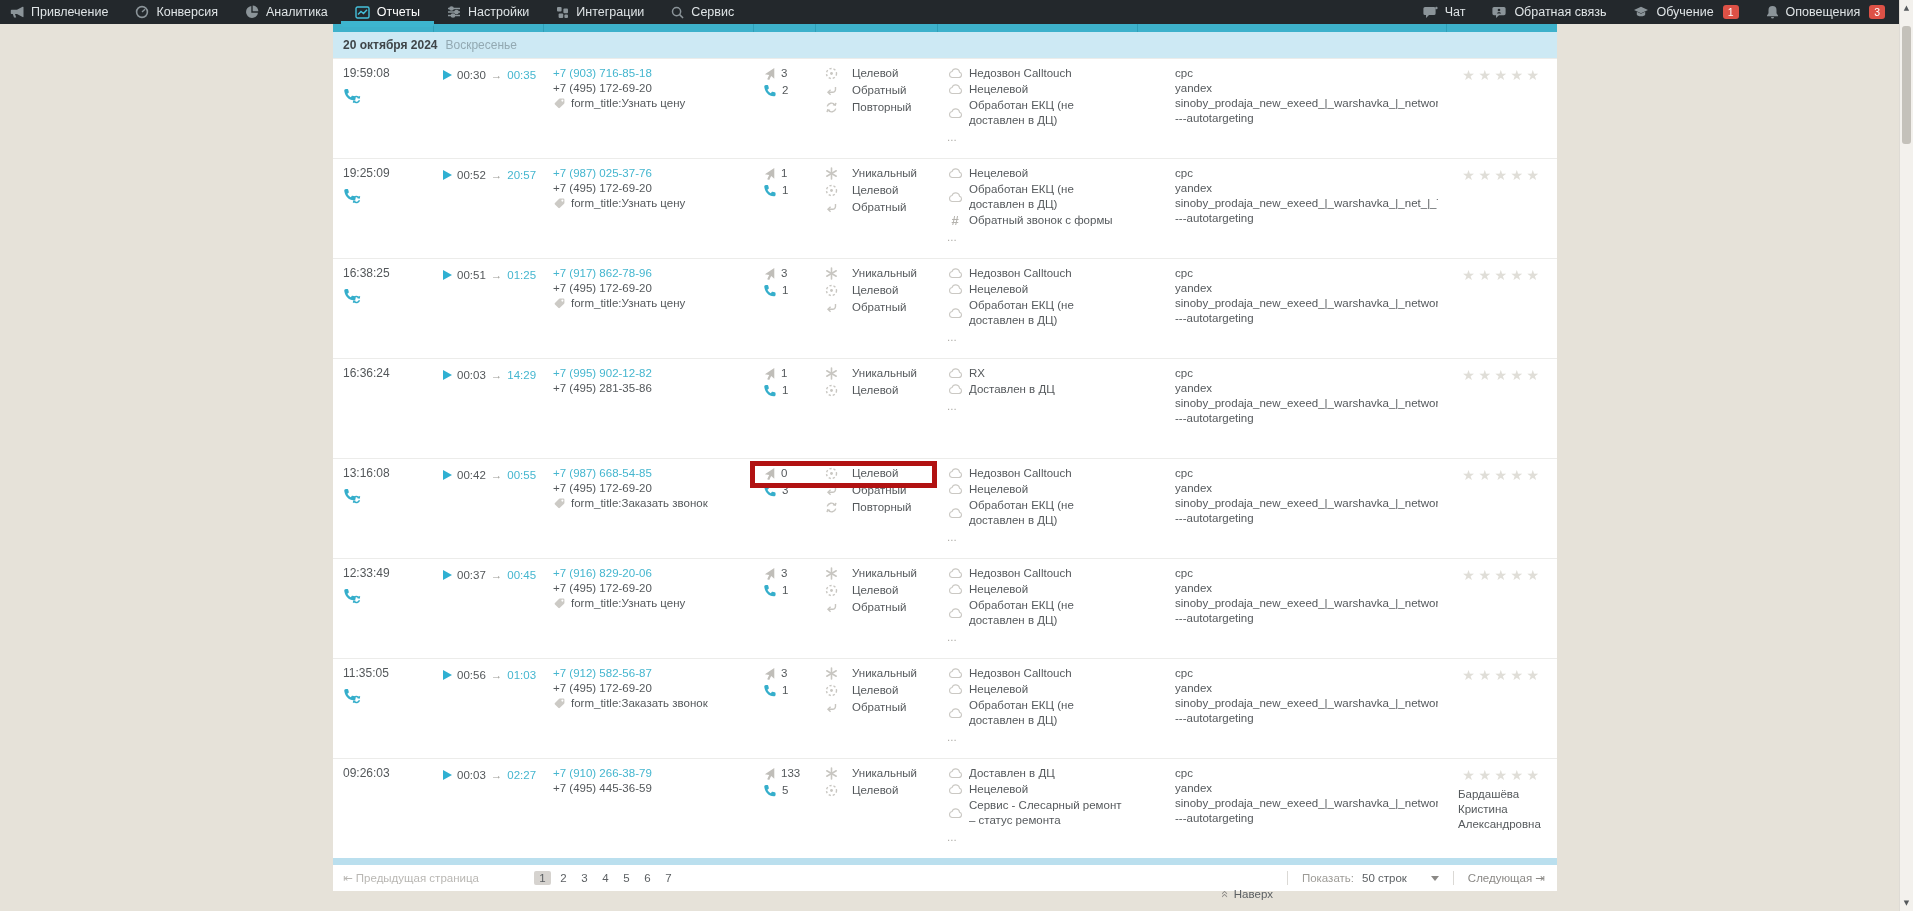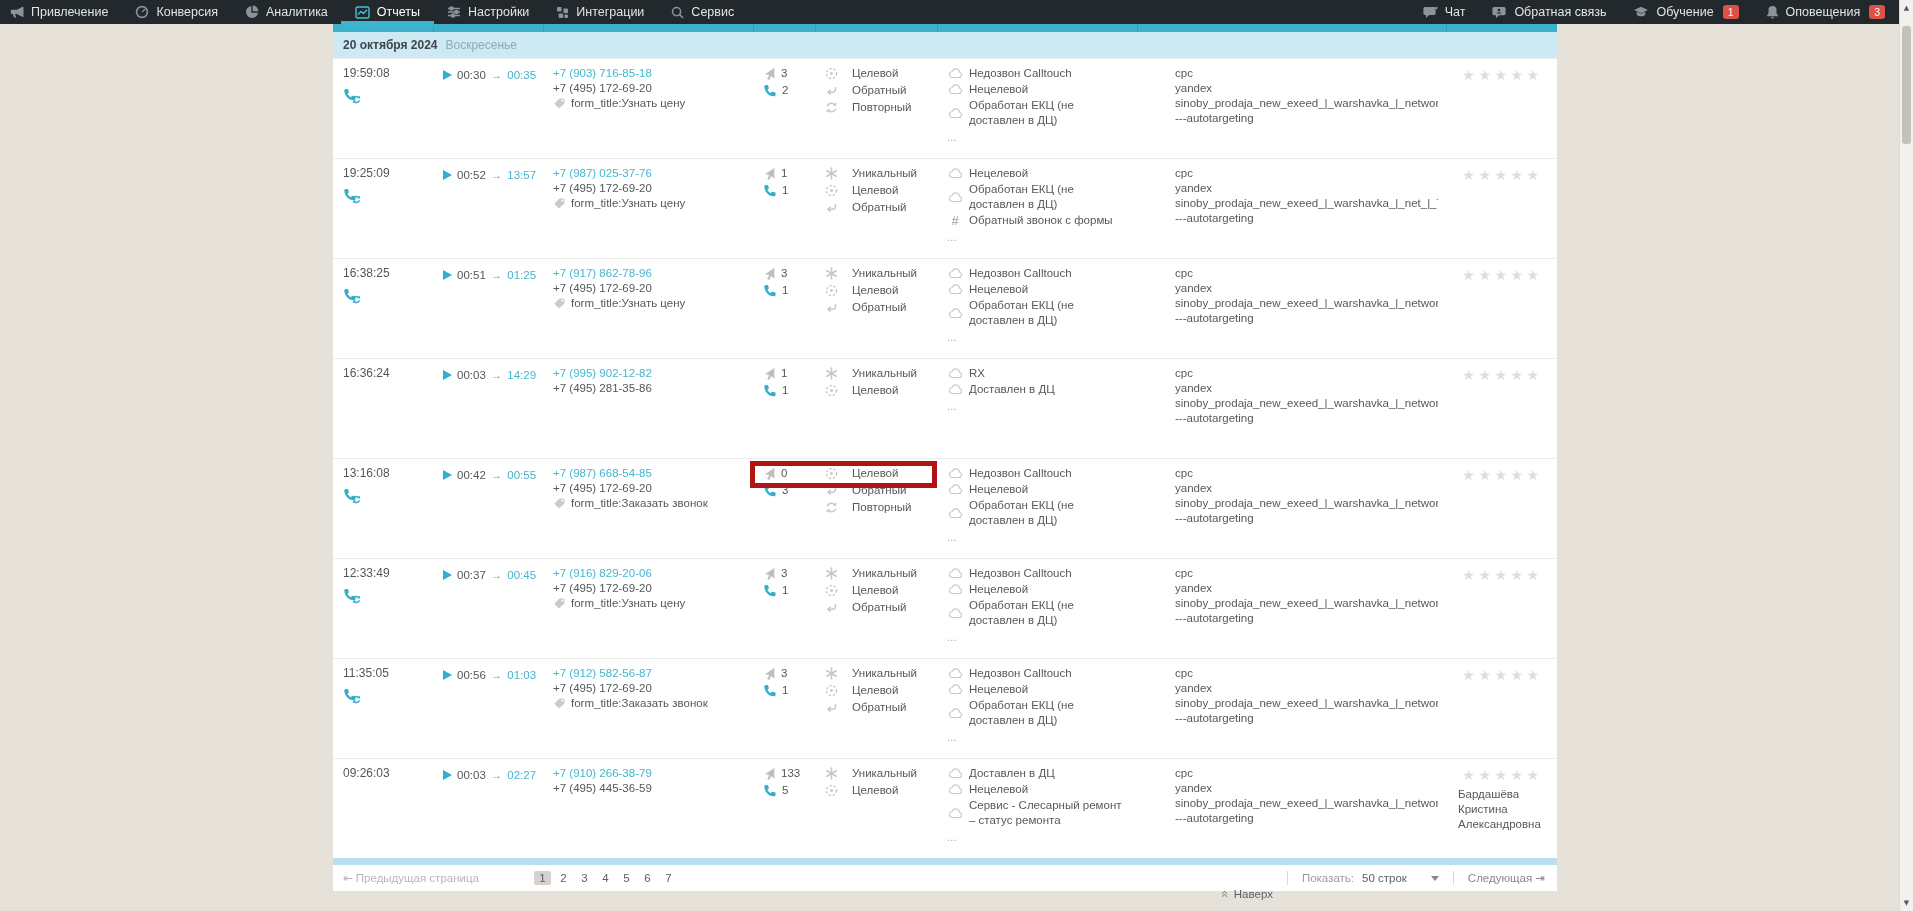--- a/index.html
+++ b/index.html
@@ -386,21 +386,21 @@
               <path d="M2.4 5.8 a4.7 4.7 0 0 1 8.3-1.6"></path>
               <path d="M2.2 12 2.9 9.4 5.5 10.1" fill="none"></path>
               <path d="M11.8 2 11.1 4.6 8.5 3.9" fill="none"></path>
             </svg>
       </div>
     </div>
     <div class="cell c-dur">
       <span class="play"></span>
       <span>00:52</span>
       <span class="arr">→</span>
-      <span class="link">13:57</span>
+      <span class="link">20:57</span>
     </div>
     <div class="cell c-phone">
       <div class="link">+7 (987) 025-37-76</div>
       <div>+7 (495) 172-69-20</div>
       <div class="ptag">
         <svg class="ic" width="13" height="13" viewBox="0 0 14 14">
               <path d="M7.5 1.5 h3.6 a1.2 1.2 0 0 1 1.2 1.2 v3.6 a1.2 1.2 0 0 1-.35.85 L7.4 11.7 a1.2 1.2 0 0 1-1.7 0 L2.1 8.1 a1.2 1.2 0 0 1 0-1.7 L6.65 1.85 a1.2 1.2 0 0 1 .85-.35 Z" fill="#cccac5"></path>
               <circle cx="10.1" cy="3.9" r="1.1" fill="#fff"></circle>
             </svg>
         <span>form_title:Узнать цену</span>

